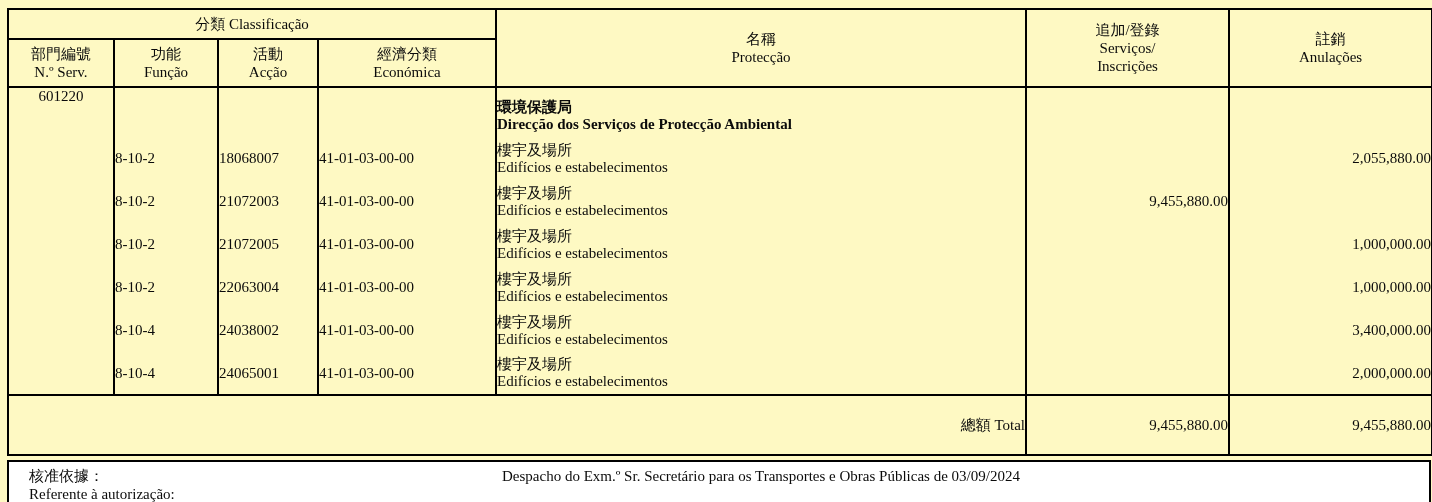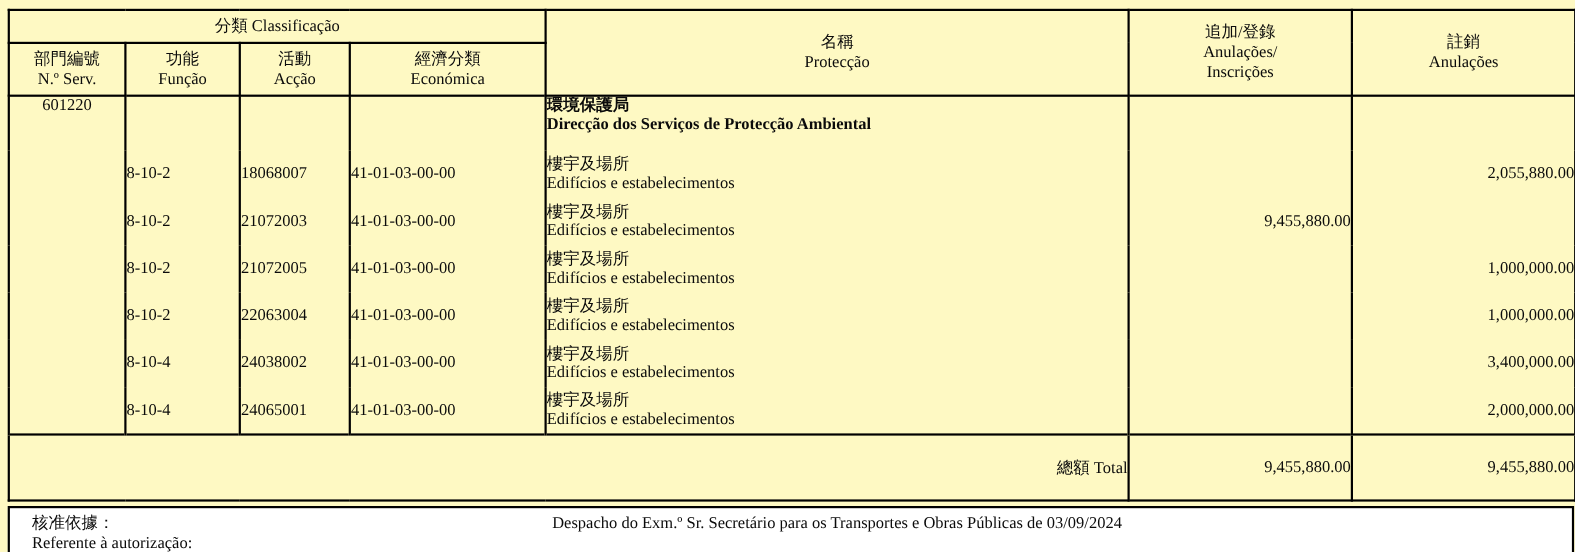--- a/index.html
+++ b/index.html
@@ -47,21 +47,21 @@
     text-align: center;
     font-weight: bold;
     font-size: 15.5px;
     padding-top: 5px;
   }
   td.desig {
     text-align: left;
     padding-left: 8px;
   }
   td.desig .ln { line-height: 17px; }
-  tr.dept-row td.desig { padding-top: 0; }
+  tr.dept-row td.desig { padding-top: 11px; }
   tr.dept-row td.desig .ln { font-weight: bold; }
   tr.item-row { height: 43px; }
   td.code { }
   td.amount {
     text-align: right;
     padding-right: 12px;
     font-size: 15.5px;
   }
   
   tr.total-row { height: 60px; }
@@ -112,21 +112,21 @@
       <tr class="h1">
         <th colspan="4">
           <span class="ln">分類 Classificação</span>
         </th>
         <th rowspan="2" class="span2">
           <span class="ln">名稱</span>
           <span class="ln">Protecção</span>
         </th>
         <th rowspan="2" class="span2">
           <span class="ln">追加/登錄</span>
-          <span class="ln">Anulações/</span>
+          <span class="ln">Serviços/</span>
           <span class="ln">Inscrições</span>
         </th>
         <th rowspan="2" class="span2">
           <span class="ln">註銷</span>
           <span class="ln">Anulações</span>
         </th>
       </tr>
       <tr class="h2">
         <th>
           <span class="ln">部門編號</span>

